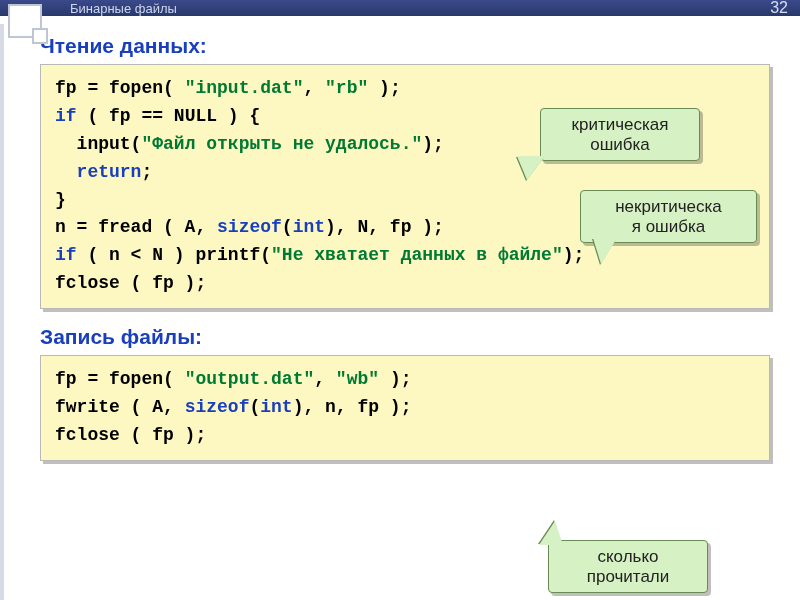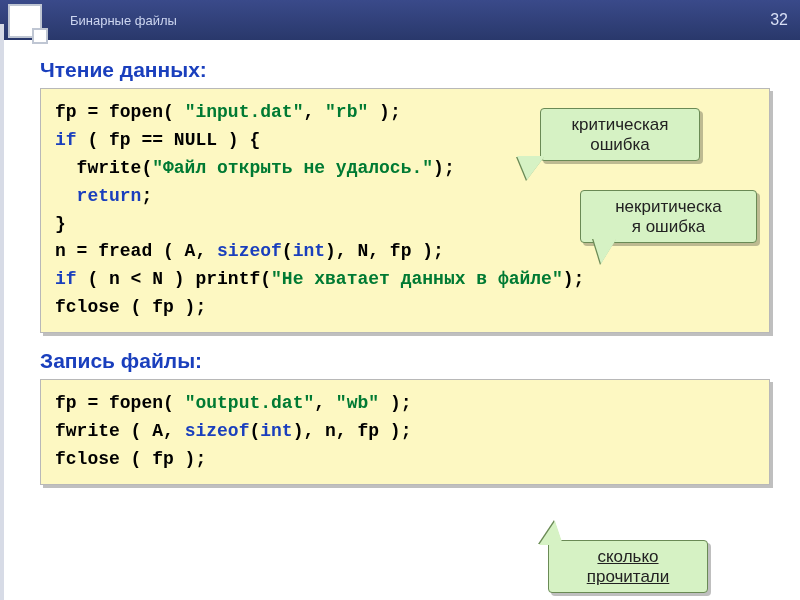--- a/index.html
+++ b/index.html
@@ -4,21 +4,21 @@
 <style>
   * { box-sizing: border-box; margin: 0; padding: 0; }
   body {
     width: 800px; height: 600px;
     font-family: Arial, sans-serif;
     background: #fff;
     position: relative;
     overflow: hidden;
   }
   .topbar {
-    height: 40px;
+    height: 16px;
     background: linear-gradient(#3a4a8a, #29386b);
     color: #cdd6f0;
     font-size: 13px;
     display: flex;
     align-items: center;
     justify-content: space-between;
     padding: 0 12px 0 70px;
   }
   .topbar .pgnum { color: #d8dff5; font-size: 16px; }
   .corner-deco {
@@ -94,21 +94,21 @@
   
   #c2 { left: 580px; top: 190px; width: 177px; }
   #c2 .tail {
     left: 12px; bottom: -22px;
     border-left: 8px solid transparent;
     border-right: 16px solid transparent;
     border-top: 26px solid #d6f2c4;
     filter: drop-shadow(-1px 1px 0 #6a8a55);
   }
   
-  #c3 { left: 548px; top: 540px; width: 160px; text-decoration: underline; }
+  #c3 { left: 548px; top: 540px; width: 160px; }
   #c3 .tail {
     left: -10px; top: -20px;
     border-left: 16px solid transparent;
     border-right: 8px solid transparent;
     border-bottom: 24px solid #d6f2c4;
     filter: drop-shadow(-1px -1px 0 #6a8a55);
   }
   
   .left-edge {
     position: absolute; left: 0; top: 24px; bottom: 0; width: 4px;
@@ -130,21 +130,21 @@
   <span class="pgnum">32</span>
 </div>
 
 <div class="page">
 
 
   <h2 class="section">Чтение данных:</h2>
 
   <div class="codebox"><span><span>fp = fopen( </span><span class="str">"input.dat"</span><span>, </span><span class="str">"rb"</span><span> );</span>
 <span class="kw">if</span><span> ( fp == NULL ) {</span>
-<span>  fwrite(</span><span class="str">"Файл открыть не удалось."</span><span>);</span>
+<span>  input(</span><span class="str">"Файл открыть не удалось."</span><span>);</span>
 <span>  </span><span class="kw">return</span><span>;</span>
 <span>}</span>
 <span>n = fread ( A, </span><span class="fn">sizeof</span><span>(</span><span class="kw">int</span><span>), N, fp );</span>
 <span class="kw">if</span><span> ( n &lt; N ) printf(</span><span class="str">"Не хватает данных в файле"</span><span>);</span>
 <span>fclose ( fp );</span></span></div>
 
   <h2 class="section" style="margin-top:16px">Запись файлы:</h2>
 
   <div class="codebox"><span><span>fp = fopen( </span><span class="str">"output.dat"</span><span>, </span><span class="str">"wb"</span><span> );</span>
 <span>fwrite ( A, </span><span class="fn">sizeof</span><span>(</span><span class="kw">int</span><span>), n, fp );</span>

